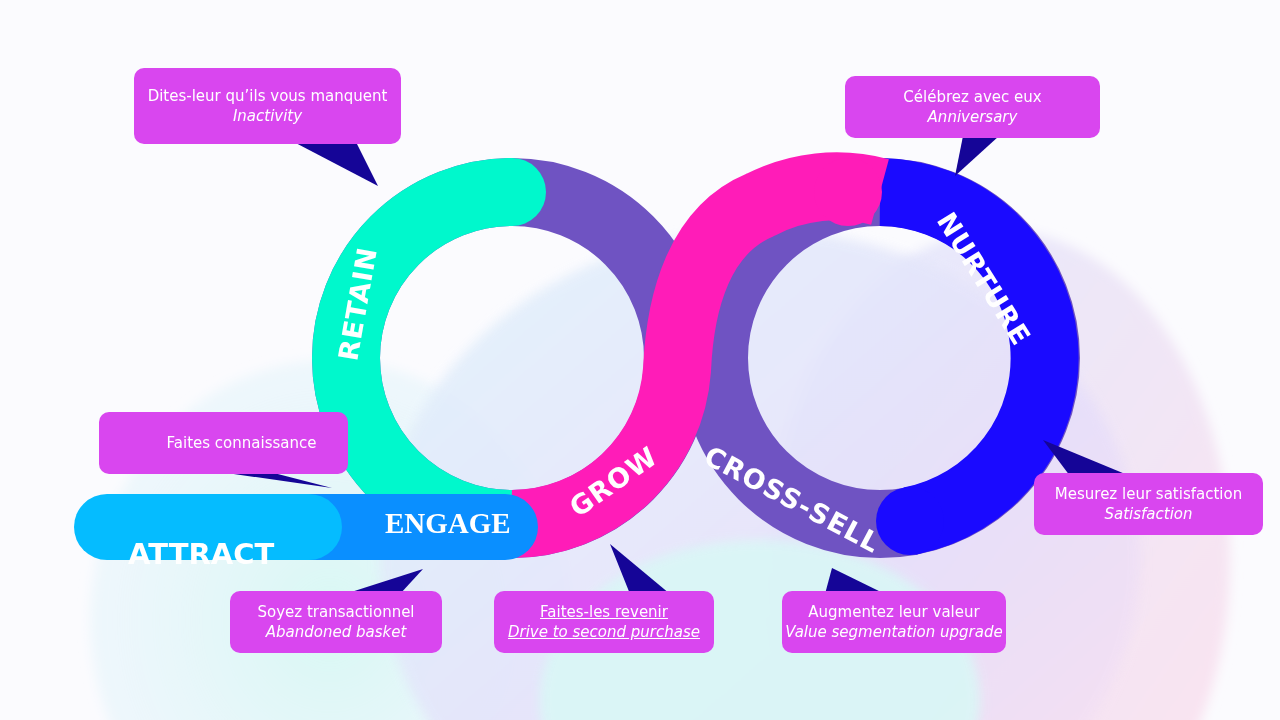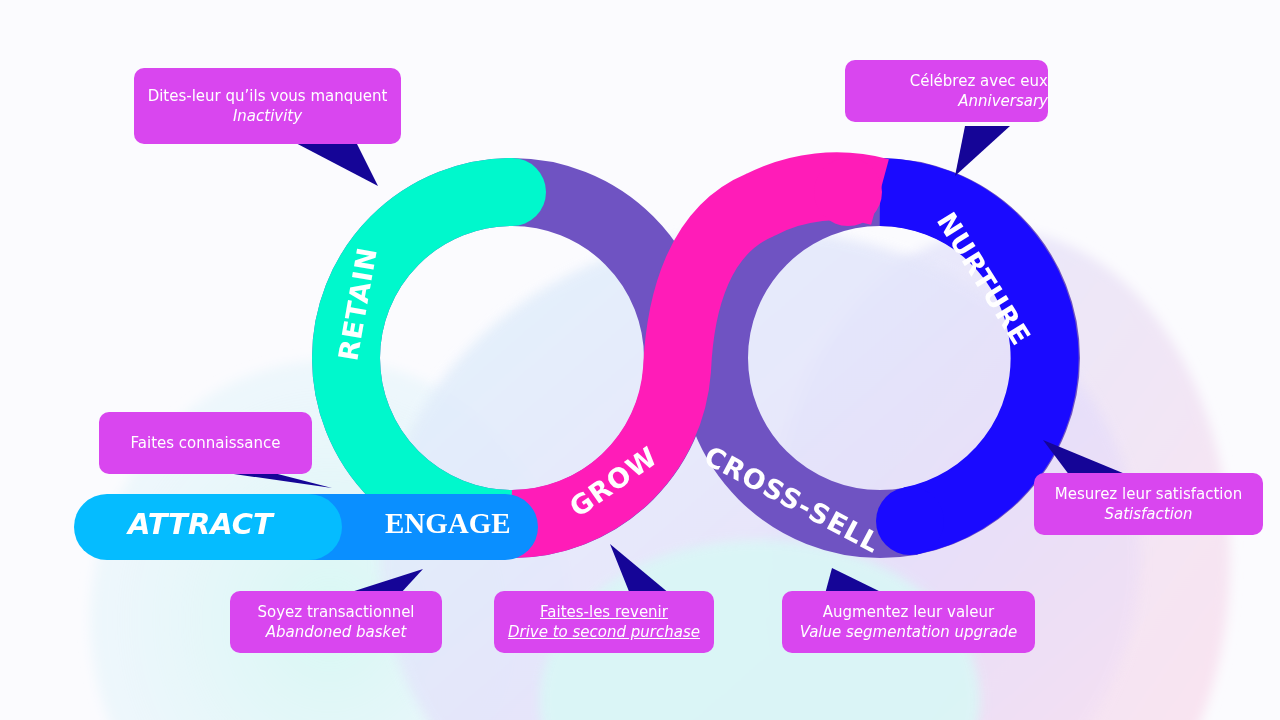--- a/index.html
+++ b/index.html
@@ -73,52 +73,52 @@
   <circle cx="848" cy="192" r="34" fill="#FF1CB8"></circle>
 
   <text class="ring-label" transform="translate(357,362) rotate(-80)">RETAIN</text>
   <text class="ring-label" transform="translate(578,518) rotate(-35)">GROW</text>
   <text class="ring-label" transform="translate(936,220) rotate(58)">NURTURE</text>
   <text class="ring-label" transform="translate(702,462) rotate(28)">CROSS-SELL</text>
 </svg>
 
 <div style="position:absolute;left:280px;top:494px;width:258px;height:66px;background:#0A8FFF;border-radius:0 33px 33px 0;z-index:2;"></div>
 <div style="position:absolute;left:74px;top:494px;width:268px;height:66px;background:#05BCFF;border-radius:33px;z-index:2;"></div>
-<span class="pill-label" style="left:128px;top:507px;font-style:italic;">ATTRACT</span>
+<span class="pill-label" style="left:128px;top:537px;">ATTRACT</span>
 <span class="pill-label" style="left:385px;top:507px;font-family:Liberation Serif, serif;">ENGAGE</span>
 
 <svg class="tails" width="1280" height="720" viewBox="0 0 1280 720">
   <polygon points="290,140 355,140 378,186" fill="#150597"></polygon>
   <polygon points="965,126 1010,126 955,176" fill="#150597"></polygon>
   <polygon points="220,472 270,472 332,488" fill="#150597"></polygon>
   <polygon points="345,594 400,594 423,569" fill="#150597"></polygon>
   <polygon points="630,594 670,594 610,544" fill="#150597"></polygon>
   <polygon points="825,594 885,594 832,568" fill="#150597"></polygon>
   <polygon points="1070,476 1130,476 1043,440" fill="#150597"></polygon>
 </svg>
 
 <div class="callout" style="left:134px;top:68px;width:267px;height:76px;">
   <span>Dites-leur qu’ils vous manquent</span>
   <span class="sub">Inactivity</span>
 </div>
-<div class="callout" style="left:845px;top:60px;width:203px;height:62px;align-items:flex-end;">
+<div class="callout" style="left:845px;top:76px;width:255px;height:62px;">
   <span>Célébrez avec eux</span>
   <span class="sub">Anniversary</span>
 </div>
-<div class="callout" style="left:99px;top:412px;width:213px;height:62px;">
+<div class="callout" style="left:99px;top:412px;width:213px;height:62px;padding-left:36px;">
   <span>Faites connaissance</span>
 </div>
 <div class="callout" style="left:230px;top:591px;width:212px;height:62px;">
   <span>Soyez transactionnel</span>
   <span class="sub">Abandoned basket</span>
 </div>
 <div class="callout" style="left:494px;top:591px;width:220px;height:62px;text-decoration:underline;">
   <span>Faites-les revenir</span>
   <span class="sub">Drive to second purchase</span>
 </div>
-<div class="callout" style="left:782px;top:591px;width:253px;height:62px;">
+<div class="callout" style="left:782px;top:591px;width:224px;height:62px;">
   <span>Augmentez leur valeur</span>
   <span class="sub">Value segmentation upgrade</span>
 </div>
 <div class="callout" style="left:1034px;top:473px;width:229px;height:62px;">
   <span>Mesurez leur satisfaction</span>
   <span class="sub">Satisfaction</span>
 </div>
 
 </body></html>

